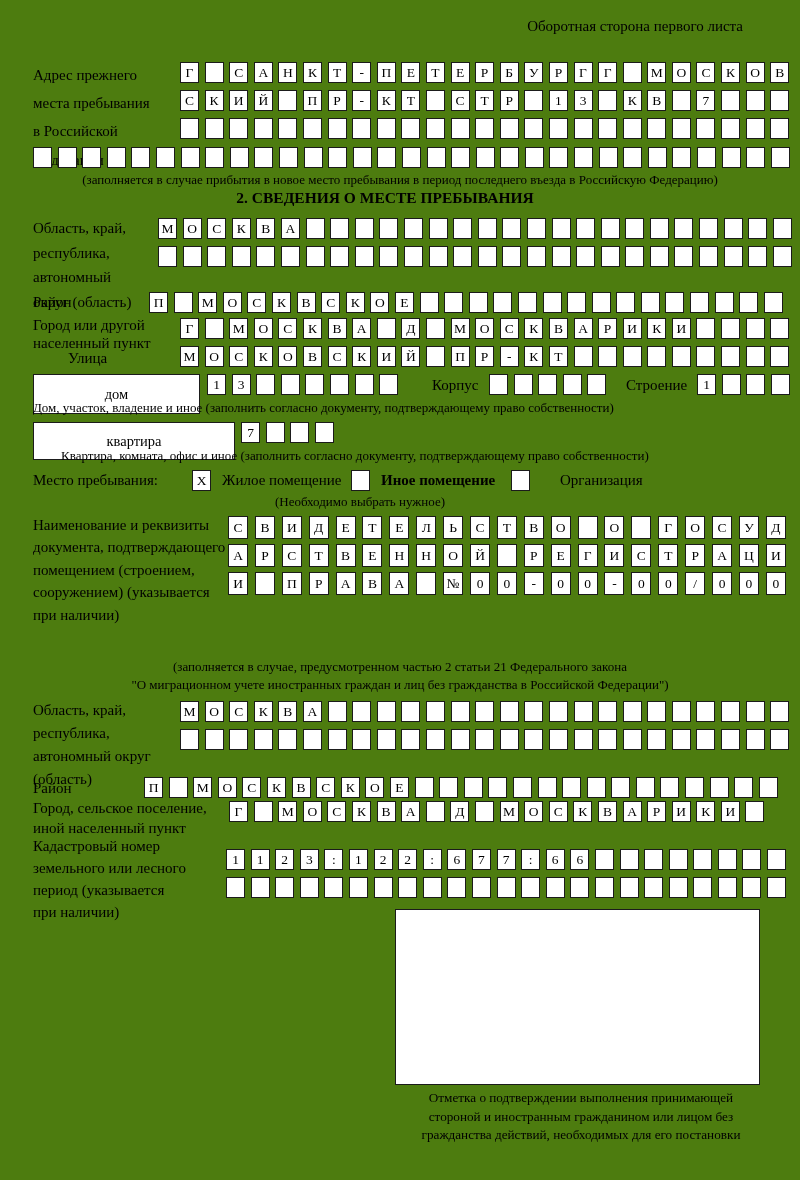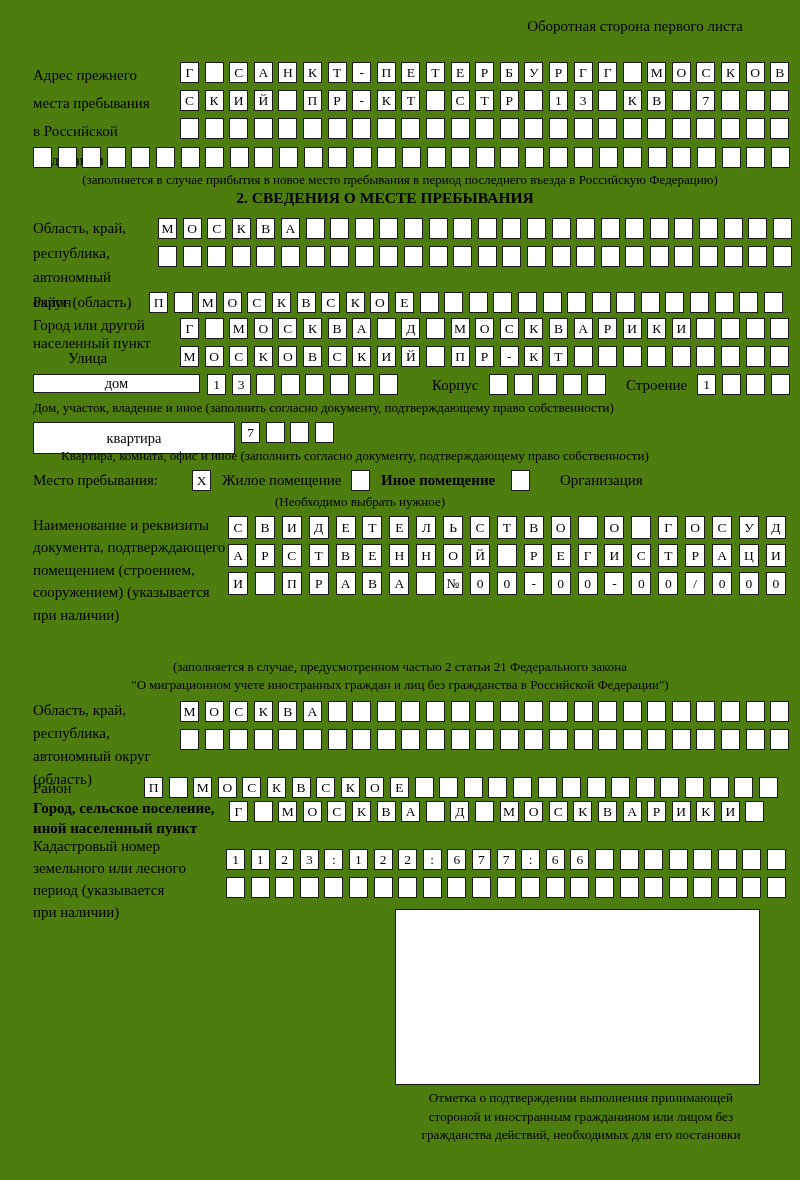--- a/index.html
+++ b/index.html
@@ -308,21 +308,21 @@
       <span class="cell"></span>
       <span class="cell"></span>
       <span class="cell"></span>
       <span class="cell"></span>
       <span class="cell"></span>
       <span class="cell"></span>
       <span class="cell"></span>
       <span class="cell"></span>
     </div>
 
-  <div class="widebox" style="left:33px; top:374px; width:167px; height:19px;">дом</div>
+  <div class="widebox" style="left:33px; top:374px; width:167px; height:40px;">дом</div>
   <div class="cellrow" style="left:207px; top:374px;">
       <span class="cell">1</span>
       <span class="cell">3</span>
       <span class="cell"></span>
       <span class="cell"></span>
       <span class="cell"></span>
       <span class="cell"></span>
       <span class="cell"></span>
       <span class="cell"></span>
     </div>
@@ -336,21 +336,21 @@
     </div>
   <div class="abs label" style="left:626px; top:376px;">Строение</div>
   <div class="cellrow" style="left:697px; top:374px;">
       <span class="cell">1</span>
       <span class="cell"></span>
       <span class="cell"></span>
       <span class="cell"></span>
     </div>
   <div class="abs small" style="left:33px; top:400px;">Дом, участок, владение и иное (заполнить согласно документу, подтверждающему право собственности)</div>
 
-  <div class="widebox" style="left:33px; top:422px; width:202px; height:32px;">квартира</div>
+  <div class="widebox" style="left:33px; top:422px; width:202px; height:38px;">квартира</div>
   <div class="cellrow" style="left:241px; top:422px;">
       <span class="cell">7</span>
       <span class="cell"></span>
       <span class="cell"></span>
       <span class="cell"></span>
     </div>
   <div class="abs small" style="left:33px; top:448px;margin-left:28px;">Квартира, комната, офис и иное (заполнить согласно документу, подтверждающему право собственности)</div>
 
   <div class="abs label" style="left:33px; top:471px;">Место пребывания:</div>
   <span class="cell abs" style="left:192px; top:470px;">X</span>
@@ -525,21 +525,21 @@
       <span class="cell"></span>
       <span class="cell"></span>
       <span class="cell"></span>
       <span class="cell"></span>
       <span class="cell"></span>
       <span class="cell"></span>
       <span class="cell"></span>
       <span class="cell"></span>
     </div>
 
-  <div class="abs label linelabel" style="left:33px; top:799px; line-height:19.5px;font-weight:bold;">
+  <div class="abs label linelabel" style="left:33px; top:799px; line-height:19.5px;">
     <div>Город, сельское поселение,</div>
     <div>иной населенный пункт</div>
   </div>
   <div class="cellrow" style="left:229px; top:801px;">
       <span class="cell">Г</span>
       <span class="cell"></span>
       <span class="cell">М</span>
       <span class="cell">О</span>
       <span class="cell">С</span>
       <span class="cell">К</span>

